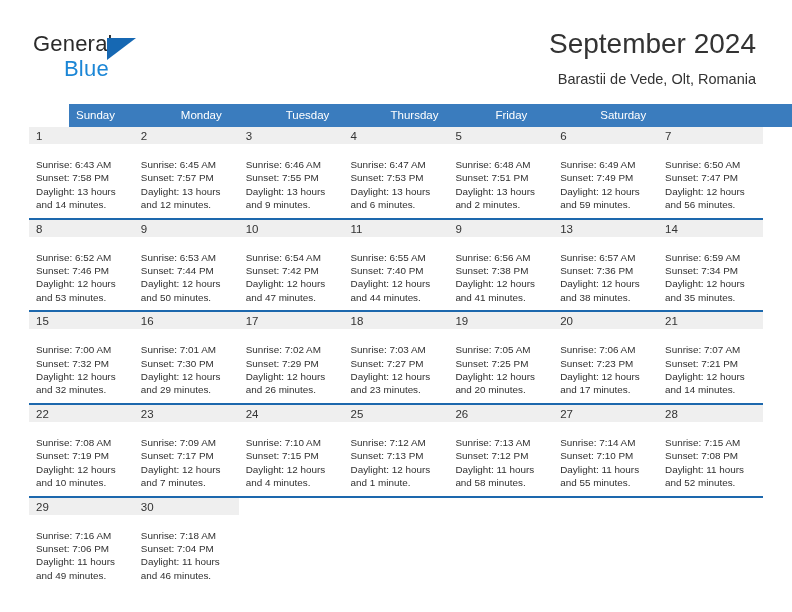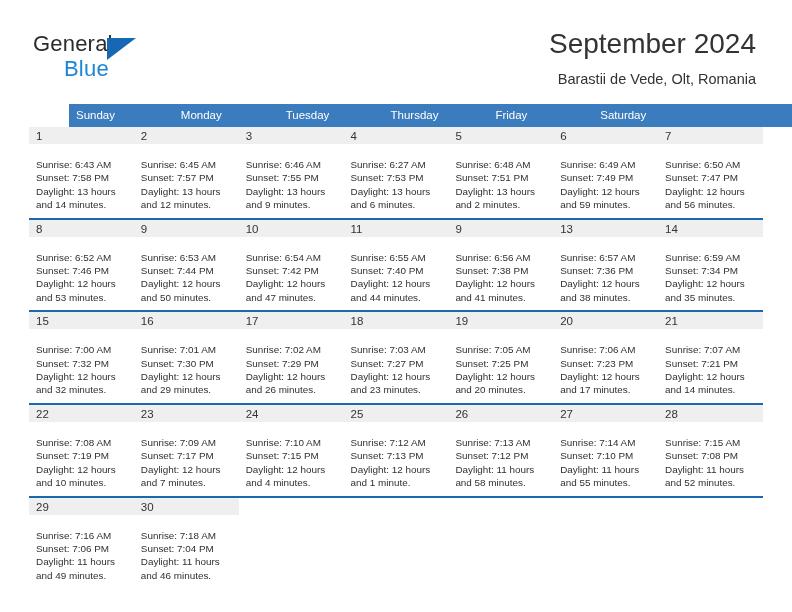--- a/index.html
+++ b/index.html
@@ -201,21 +201,21 @@
         <div class="info">
           <div>Sunrise: 6:46 AM</div>
           <div>Sunset: 7:55 PM</div>
           <div>Daylight: 13 hours</div>
           <div>and 9 minutes.</div>
         </div>
       </div>
       <div class="cell">
         <div class="datenum">4</div>
         <div class="info">
-          <div>Sunrise: 6:27 AM</div>
+          <div>Sunrise: 6:47 AM</div>
           <div>Sunset: 7:53 PM</div>
           <div>Daylight: 13 hours</div>
           <div>and 6 minutes.</div>
         </div>
       </div>
       <div class="cell">
         <div class="datenum">5</div>
         <div class="info">
           <div>Sunrise: 6:48 AM</div>
           <div>Sunset: 7:51 PM</div>

